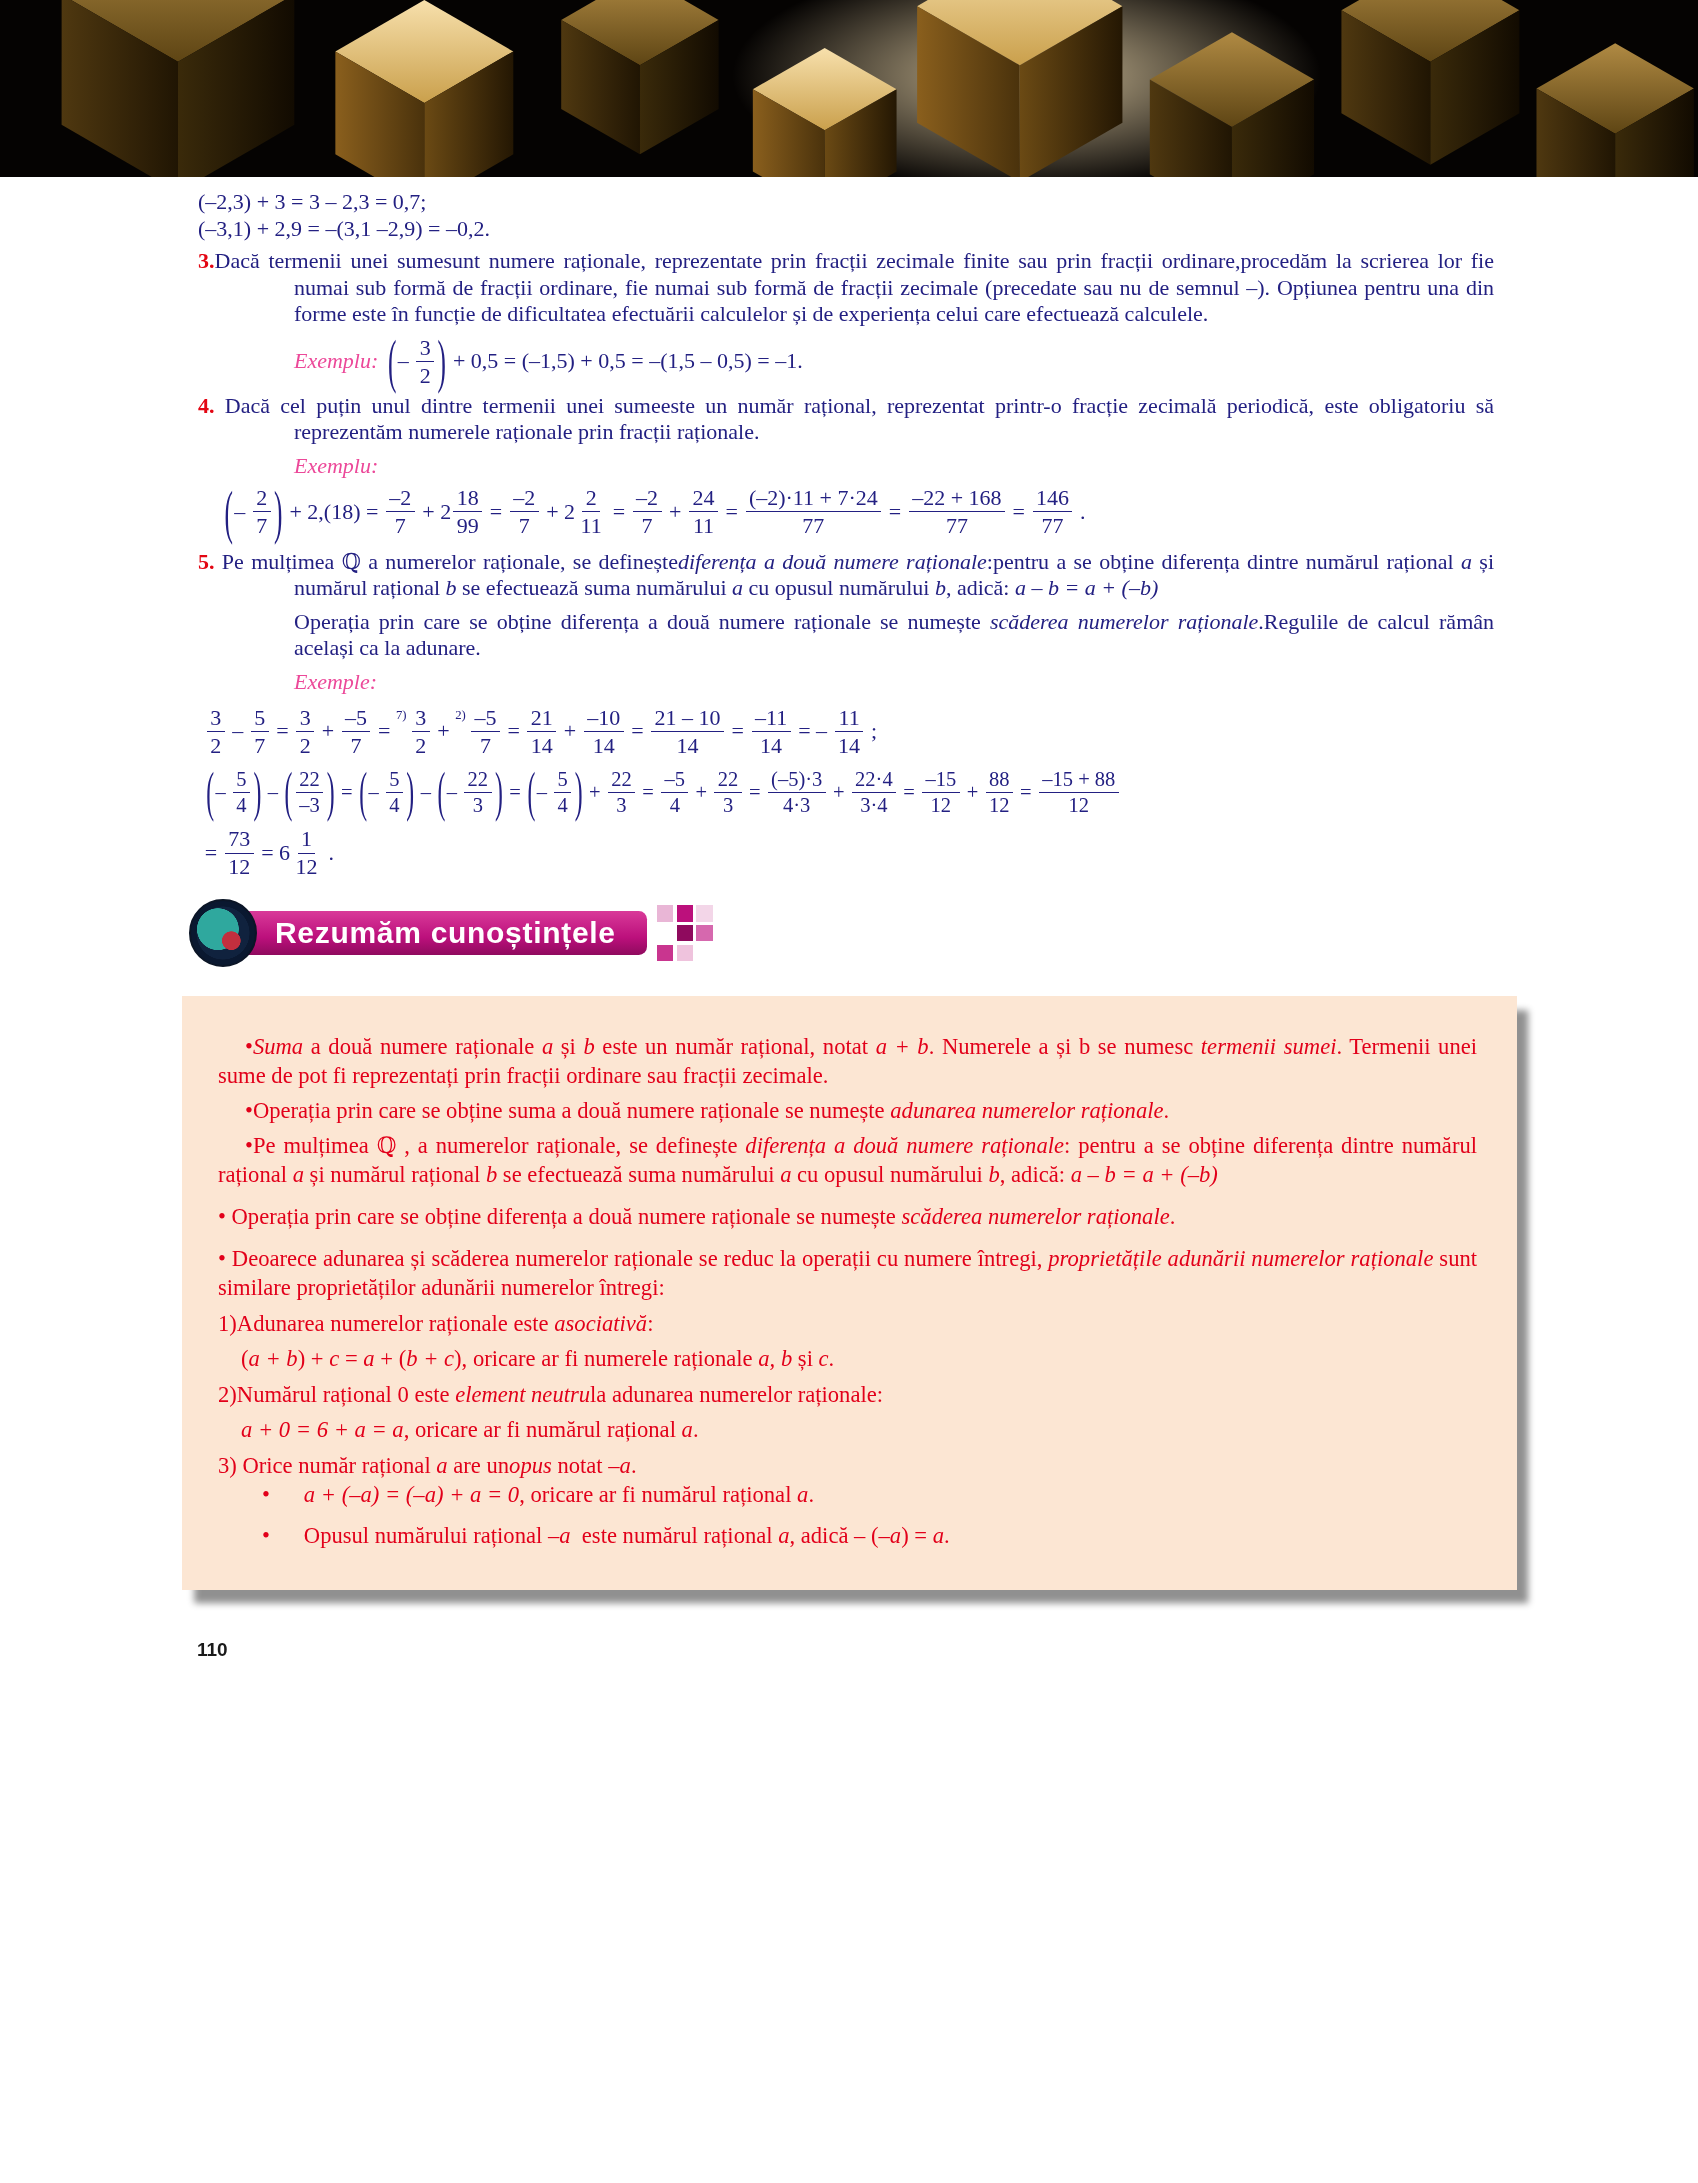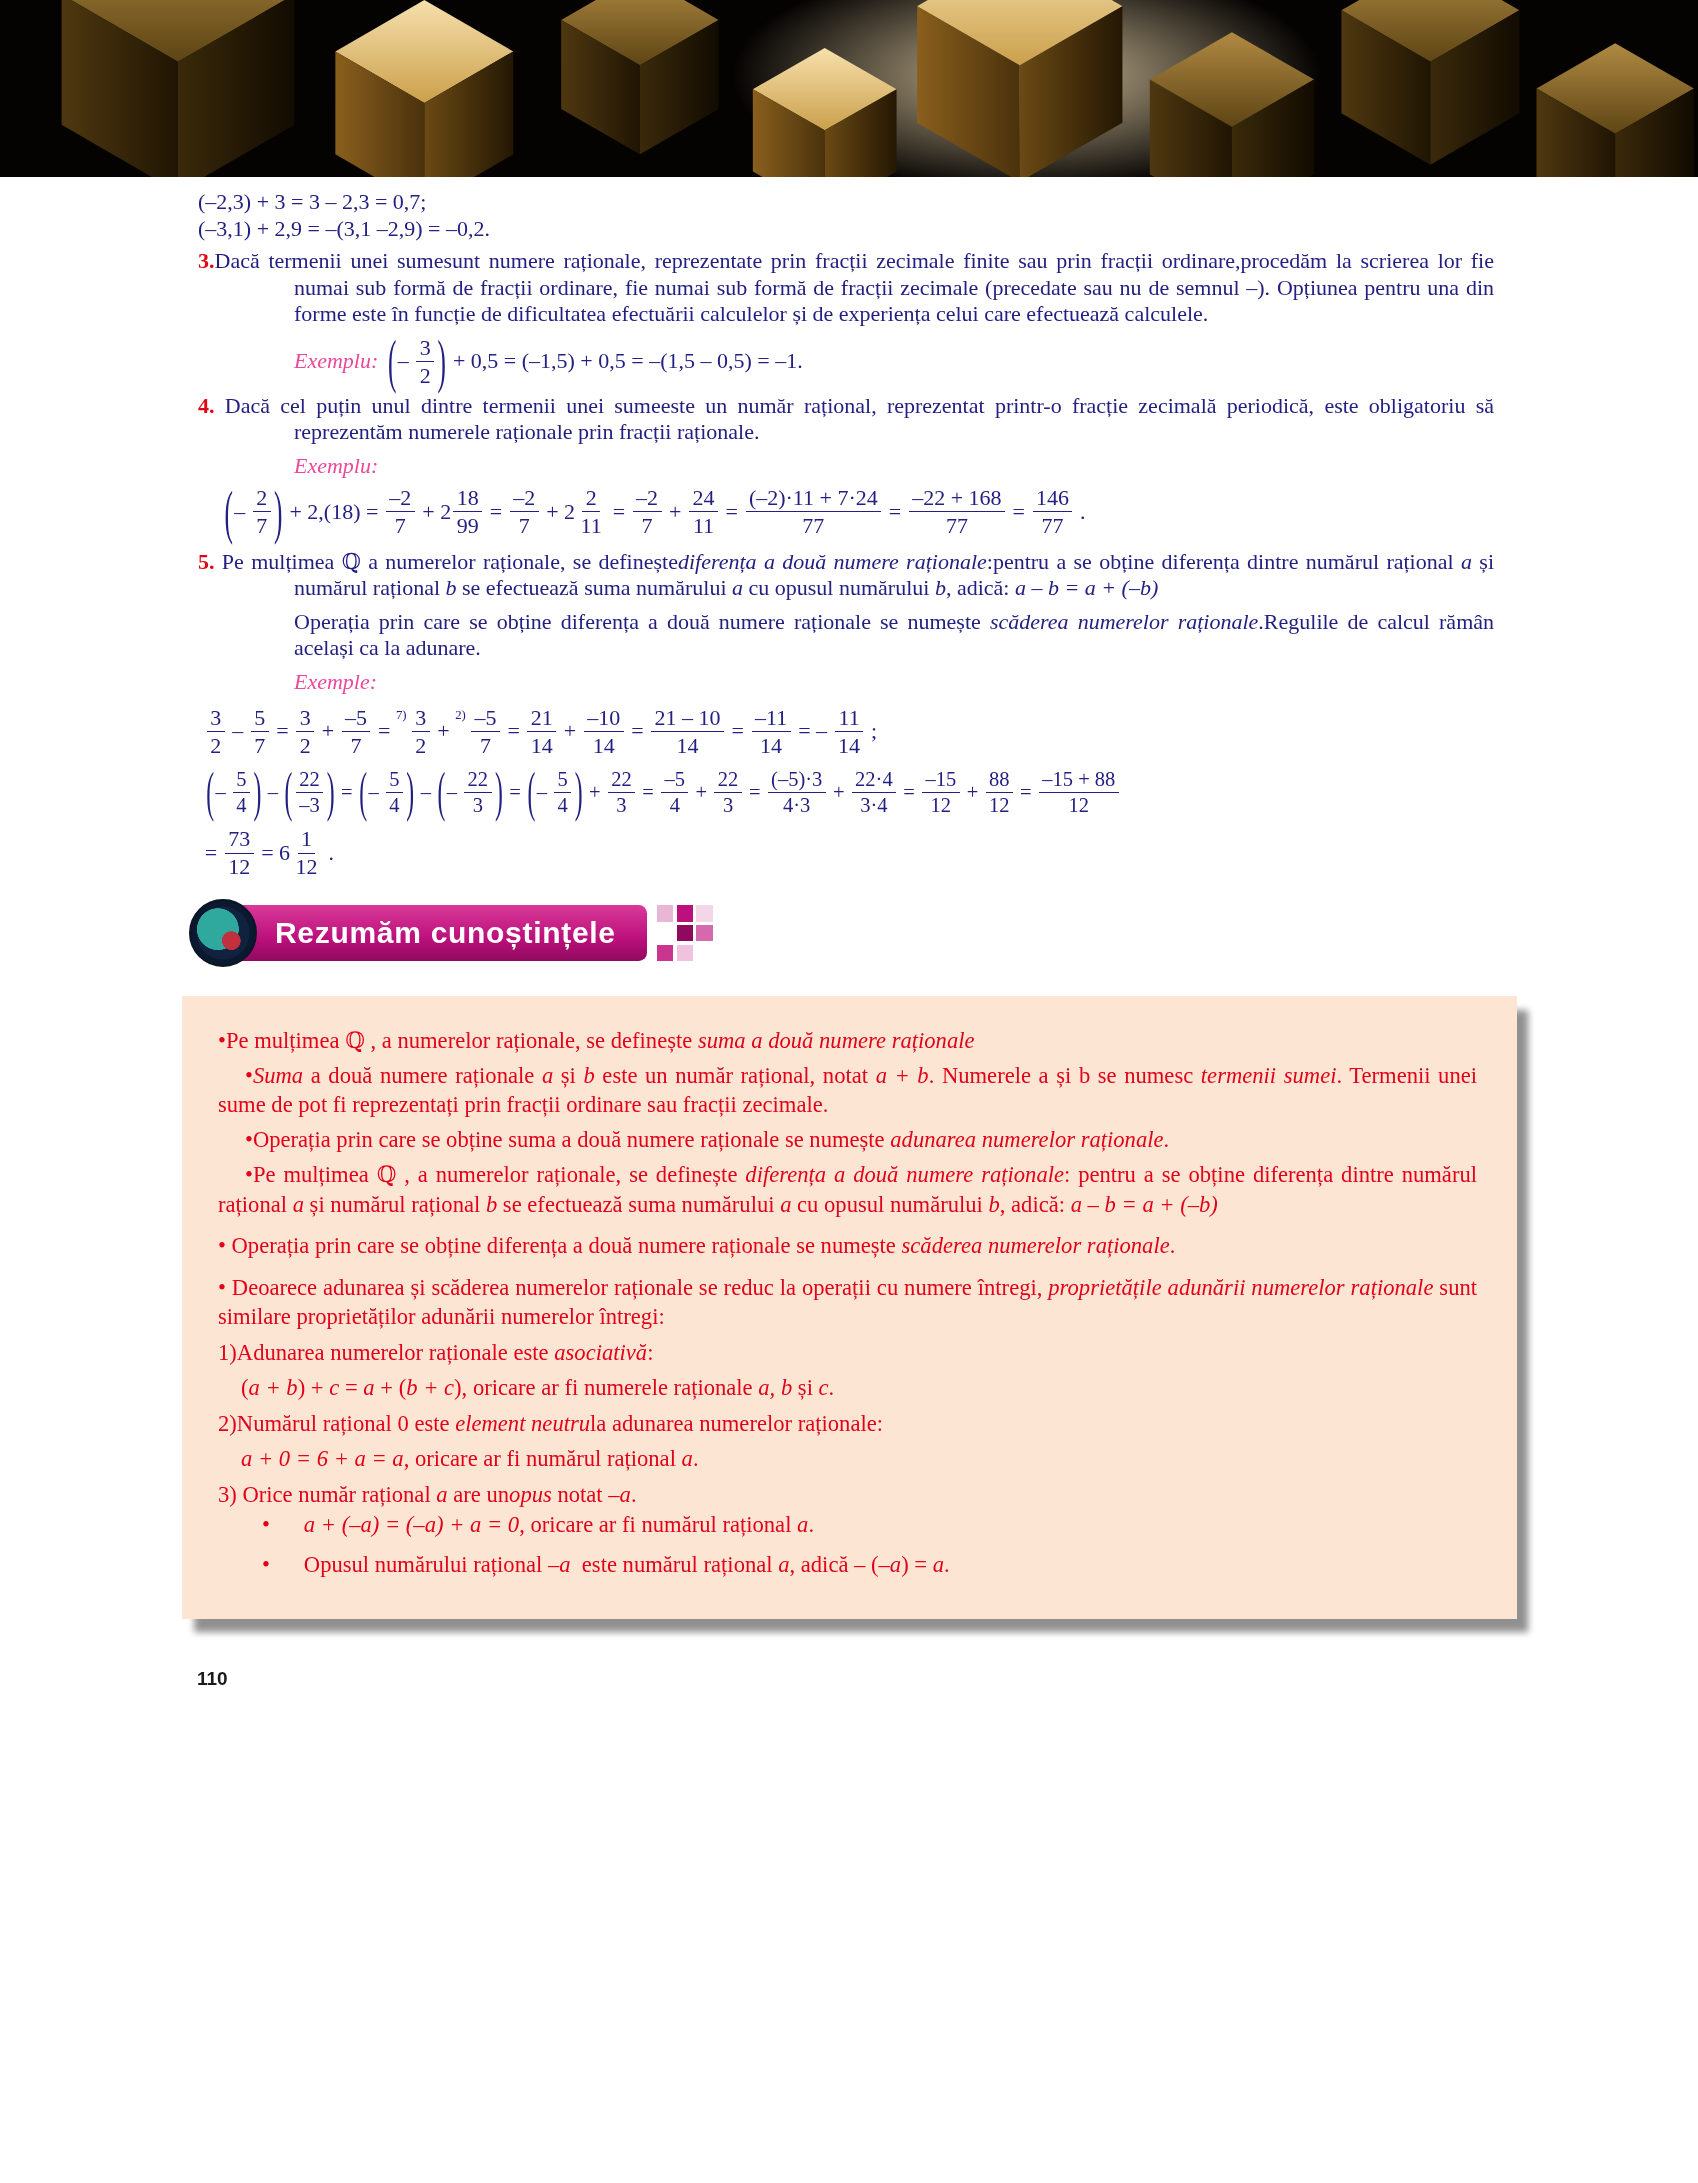--- a/index.html
+++ b/index.html
@@ -39,21 +39,21 @@
   .banner{display:flex;align-items:center;margin:20.5px 0 0 189px;}
   .b-icon{
     width:68px;height:68px;border-radius:50%;flex:none;z-index:2;margin-right:-23px;
     background:
       radial-gradient(circle at 63% 62%, #c22f3e 0 16%, rgba(0,0,0,0) 17%),
       radial-gradient(circle at 42% 44%, #2fa89e 0 40%, rgba(0,0,0,0) 41%),
       radial-gradient(circle at 50% 50%, #10223e 0 58%, #0a1830 59% 100%);
     border:2.7px solid #0b1526;
   }
   .b-pill{
-    height:56px;display:flex;align-items:center;border-radius:8.2px;
+    height:44px;display:flex;align-items:center;border-radius:8.2px;
     padding:0 31.5px 0 41px;
     background:linear-gradient(180deg,#d93a99 0%,#bc107c 60%,#8f0a5e 100%);
   }
   .b-title{color:#ffffff;font-family:"Liberation Sans",sans-serif;font-weight:700;font-size:30px;letter-spacing:0.7px;}
   .sq-wrap{display:grid;grid-template-columns:repeat(3,16.4px);grid-auto-rows:16.4px;gap:3.4px;margin-left:9.6px;}
   .sq{display:block;}
   .sq.c1{background:#e9b6d6;} .sq.c2{background:#bc107c;} .sq.c3{background:#f3d6e8;} .sq.c5{background:#8f0a5e;} .sq.c6{background:#d668ae;}
   .sq.c7{background:#c9358f;} .sq.c8{background:#efc3dd;} .sq.c9{background:transparent;}
   
   .summary{
@@ -276,21 +276,20 @@
     <span class="sq c9"></span>
     <span class="sq c5"></span>
     <span class="sq c6"></span>
     <span class="sq c7"></span>
     <span class="sq c8"></span>
     <span class="sq c9"></span>
   </div>
 </div>
 
 <section class="summary">
-  <p class="s0"><span>•Pe mulțimea ℚ , a numerelor raționale, se definește </span><span class="it">suma a două numere raționale</span></p>
   <p class="s1"><span>•</span><span class="it">Suma</span><span> a două numere raționale </span><span class="it">a</span><span> și </span><span class="it">b</span><span> este un număr rațional, notat </span><span class="it">a + b</span><span>. Numerele a și b se numesc </span><span class="it">termenii sumei</span><span>. Termenii unei sume de pot fi reprezentați prin fracții ordinare sau fracții zecimale.</span></p>
   <p class="s1"><span>•Operația prin care se obține suma a două numere raționale se numește </span><span class="it">adunarea numerelor raționale</span><span>.</span></p>
   <p class="s1"><span>•Pe mulțimea ℚ , a numerelor raționale, se definește </span><span class="it">diferența a două numere raționale</span><span>: pentru a se obține diferența dintre numărul rațional </span><span class="it">a</span><span> și numărul rațional </span><span class="it">b</span><span> se efectuează suma numărului </span><span class="it">a</span><span> cu opusul numărului </span><span class="it">b</span><span>, adică: </span><span class="it">a – b = a + (–b)</span></p>
   <p class="s2"><span>•&nbsp;Operația prin care se obține diferența a două numere raționale se numește </span><span class="it">scăderea numerelor raționale</span><span>.</span></p>
   <p class="s2"><span>•&nbsp;Deoarece adunarea și scăderea numerelor raționale se reduc la operații cu numere întregi, </span><span class="it">proprietățile adunării numerelor raționale</span><span> sunt similare proprietăților adunării numerelor întregi:</span></p>
   <p class="s3"><span>1)Adunarea numerelor raționale este </span><span class="it">asociativă</span><span>:</span></p>
   <p class="s4"><span>(</span><span class="it">a + b</span><span>) + </span><span class="it">c</span><span> = </span><span class="it">a</span><span> + (</span><span class="it">b + c</span><span>), oricare ar fi numerele raționale </span><span class="it">a, b</span><span> și </span><span class="it">c</span><span>.</span></p>
   <p class="s3"><span>2)Numărul rațional 0 este </span><span class="it">element neutru</span><span>la adunarea numerelor raționale:</span></p>
   <p class="s4"><span class="it">a + 0 = 6 + a = a</span><span>, oricare ar fi numărul rațional </span><span class="it">a</span><span>.</span></p>
   <p class="s3"><span>3) Orice număr rațional </span><span class="it">a</span><span> are un</span><span class="it">opus</span><span> notat –</span><span class="it">a</span><span>.</span></p>

